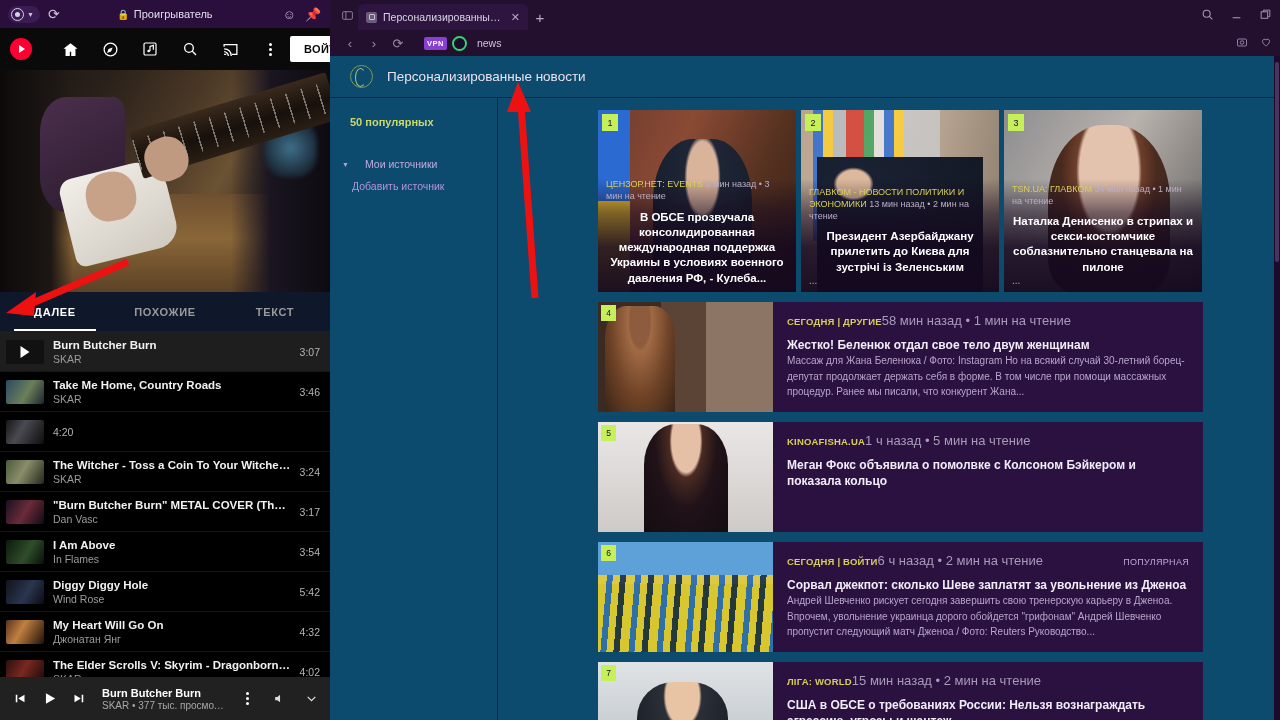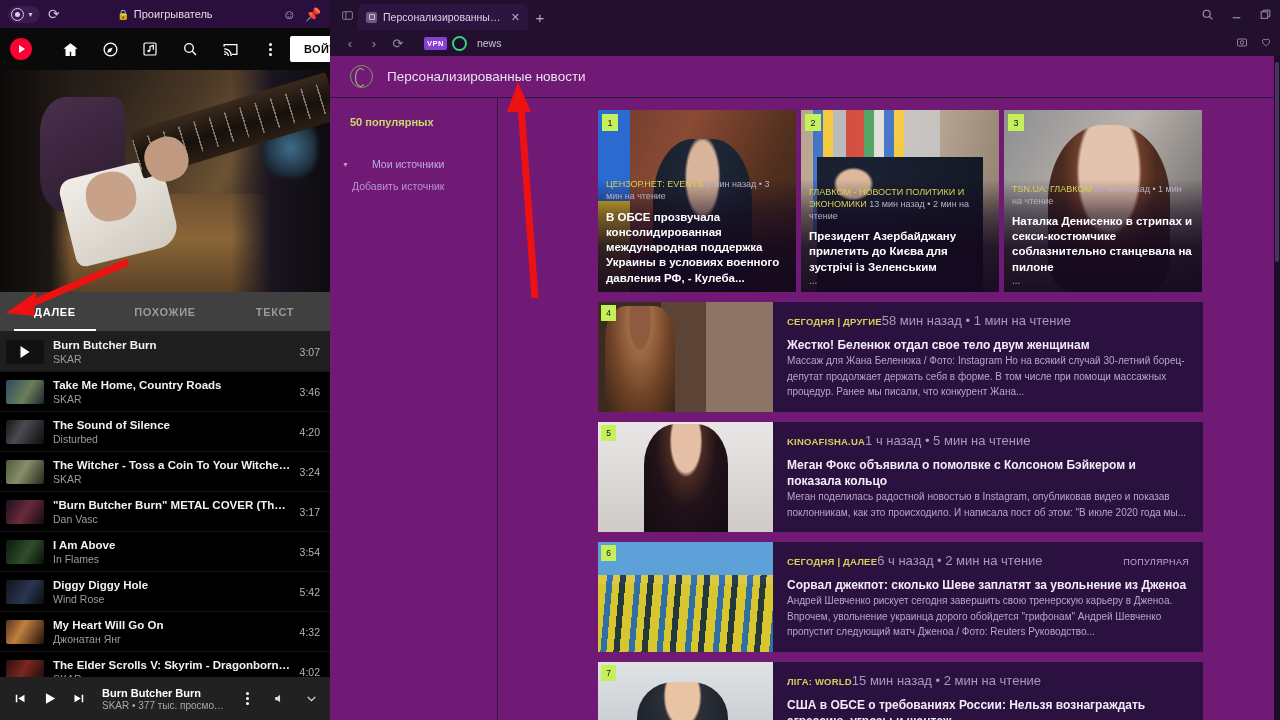--- a/index.html
+++ b/index.html
@@ -92,21 +92,21 @@
   #vid-arm {
     left: 12%; top: 12%; width: 26%; height: 52%;
     background: linear-gradient(150deg,#4a2f4c,#2b1a2e);
     border-radius: 30% 14% 20% 30%;
   }
   #vid-hand1 { left: 26%; top: 46%; width: 15%; height: 22%; background:#c7a288; border-radius: 45%; transform: rotate(-10deg);}
   #vid-hand2 { left: 44%; top: 30%; width: 13%; height: 20%; background:#bf9a80; border-radius: 45%; transform: rotate(-22deg);}
   #vid-bright { right: 4%; top: 22%; width: 16%; height: 26%; background: radial-gradient(circle,#3f6f8a,#1b2a38 70%); border-radius:40%; filter: blur(2px);}
 
   #yt-tabs {
-    display: flex; height: 40px; background: #404040; border-bottom: 1px solid #1f1f1f;
+    display: flex; height: 40px; background: #0f172a; border-bottom: 1px solid #1f1f1f;
   }
   .yt-tab {
     flex: 1; display: flex; align-items: center; justify-content: center;
     font-size: 11px; font-weight: 700; letter-spacing: .7px; color: #9a9a9a;
     cursor: pointer; position: relative;
   }
   .yt-tab.active { color: #fff; }
   .yt-tab.active::after {
     content:""; position:absolute; left: 14px; right: 14px; bottom: 0;
     height: 2px; background: #fff;
@@ -189,37 +189,37 @@
   }
   #op-opera-o {
     width: 15px; height: 15px; border-radius: 50%; margin-left: 5px;
     background:#1b0a2a; border: 2.5px solid #34d377; cursor:pointer;
   }
   #op-url { font-size: 10.5px; color: #cfc2dc; margin-left: 10px; }
   #op-tb-right { margin-left:auto; display:flex; gap:12px; align-items:center;}
   #op-tb-right span { color:#9f8cb0; font-size:12px; cursor:pointer; line-height:1;}
 
   
-  #op-page { height: 664px; background:#701a75; position: relative; overflow: hidden; }
+  #op-page { height: 664px; background:#0c4a6e; position: relative; overflow: hidden; }
   #page-head { height: 42px; display:flex; align-items:center; padding-left: 20px; gap: 14px;
     border-bottom: 1px solid #2d1a3e; }
   #page-logo {
     width: 23px; height: 23px; border-radius: 50%;
     border: 1.6px solid #7f9a5e; position: relative; flex:none;
   }
   #page-logo::after {
     content:""; position:absolute; left: 4px; top: 2px; width: 9px; height: 17px;
     border-radius: 50%; border: 1.6px solid #a8c27e; border-right-color: transparent;
   }
   #page-title { font-size: 13.5px; color: #e9e2f0; }
 
   #page-body { display: flex; height: 622px; }
   #news-side { width: 168px; flex:none; border-right: 1px solid #2d1a3e; padding-top: 18px; }
   .side-top { font-size: 11px; font-weight:700; color:#c9d96a; padding: 0 0 0 20px; cursor:pointer;}
-  .side-group { margin-top: 30px; padding-left: 12px; display:flex; align-items:center; gap:23px; cursor:pointer;}
+  .side-group { margin-top: 30px; padding-left: 12px; display:flex; align-items:center; gap:16px; cursor:pointer;}
   .side-caret { font-size: 7px; color:#b99fd4; }
   .side-group-label { font-size: 10.5px; color:#c3a9de; }
   .side-add { margin-top: 10px; padding-left: 22px; font-size: 10.5px; color:#b694d8; cursor:pointer;}
 
   #news-main { flex: 1; position: relative; padding: 0; }
   #cards-wrap { position:absolute; left: 100px; top: 12px; width: 605px; }
 
   .top-row { display:flex; gap: 5px; }
   .big-card {
     width: 198px; height: 182px; position: relative; overflow: hidden;
@@ -245,21 +245,21 @@
   .bc-shade { position:absolute; left:0; right:0; bottom:0; top:38%;
     background: linear-gradient(180deg, rgba(20,8,30,0) 0%, rgba(20,8,30,.55) 30%, rgba(20,8,30,.88) 60%, rgba(20,8,30,.96) 100%);}
   .bc-rank {
     position:absolute; left: 4px; top: 4px; width: 16px; height: 17px;
     background: #c5f05a; color:#1b0a2a; font-size:9px; display:flex;
     align-items:center; justify-content:center; z-index:4;
   }
   .bc-text { position:absolute; left:8px; right:8px; bottom: 6px; z-index:3;}
   .bc-src { font-size: 9px; line-height:1.35; color:#d8cf57; }
   .bc-src .t { color:#b9aec6; }
-  .bc-title { font-size: 11.5px; font-weight:700; color:#fff; line-height:1.33; margin-top: 7px;}
+  .bc-title { font-size: 11.5px; font-weight:700; color:#fff; line-height:1.33; margin-top: 7px; text-align: center;}
   .bc-ell { font-size:10px; color:#b0a4bf; }
 
   .row-card {
     display:flex; gap: 0; background:#2a1140; margin-top: 10px; width: 605px;
     height: 110px; overflow:hidden; cursor:pointer; position:relative;
   }
   .rc-img { width: 175px; flex:none; position:relative; overflow:hidden; }
   .rc-rank { position:absolute; left:3px; top:3px; width:15px;height:16px; background:#c5f05a;
     color:#1b0a2a; font-size:8.5px; display:flex; align-items:center; justify-content:center; z-index:3;}
   .rc4 { background: linear-gradient(90deg,#3a2a22 0 36%, #5b4336 36% 62%, #8d7566 62% 100%); }
@@ -386,24 +386,20 @@
     <div class="trk">
       <div class="trk-thumb t1"></div>
       <div class="trk-meta">
         <div class="trk-title">Take Me Home, Country Roads</div>
         <div class="trk-artist">SKAR</div>
       </div>
       <div class="trk-dur">3:46</div>
     </div>
     <div class="trk">
       <div class="trk-thumb t2"></div>
-      <div class="trk-meta">
-        <div class="trk-title">The Sound of Silence</div>
-        <div class="trk-artist">Disturbed</div>
-      </div>
       <div class="trk-dur">4:20</div>
     </div>
     <div class="trk">
       <div class="trk-thumb t3"></div>
       <div class="trk-meta">
         <div class="trk-title">The Witcher - Toss a Coin To Your Witcher (Epic Met...</div>
         <div class="trk-artist">SKAR</div>
       </div>
       <div class="trk-dur">3:24</div>
     </div>
@@ -644,31 +640,30 @@
             <div class="rc-img rc5">
               <span class="rc-rank">5</span>
             </div>
             <div class="rc-body">
               <div class="rc-head">
                 <span class="rc-src">KINOAFISHA.UA</span>
                 <span class="rc-time">1 ч назад • 5 мин на чтение</span>
                 <span class="rc-pop"></span>
               </div>
               <div class="rc-title">Меган Фокс объявила о помолвке с Колсоном Бэйкером и показала кольцо</div>
-              <div class="rc-snip">Меган поделилась радостной новостью в Instagram, опубликовав видео и показав поклонникам, как это происходило. И написала пост об этом: "В июле 2020 года мы...</div>
             </div>
           </div>
 
           <div class="row-card">
             <div class="rc-img rc6">
               <span class="rc-rank">6</span>
             </div>
             <div class="rc-body">
               <div class="rc-head">
-                <span class="rc-src">СЕГОДНЯ | ДАЛЕЕ</span>
+                <span class="rc-src">СЕГОДНЯ | ВОЙТИ</span>
                 <span class="rc-time">6 ч назад • 2 мин на чтение</span>
                 <span class="rc-pop">ПОПУЛЯРНАЯ</span>
               </div>
               <div class="rc-title">Сорвал джекпот: сколько Шеве заплатят за увольнение из Дженоа</div>
               <div class="rc-snip">Андрей Шевченко рискует сегодня завершить свою тренерскую карьеру в Дженоа.
 Впрочем, увольнение украинца дорого обойдется "грифонам"
 Андрей Шевченко пропустит следующий матч Дженоа / Фото: Reuters Руководство...</div>
             </div>
           </div>
 

